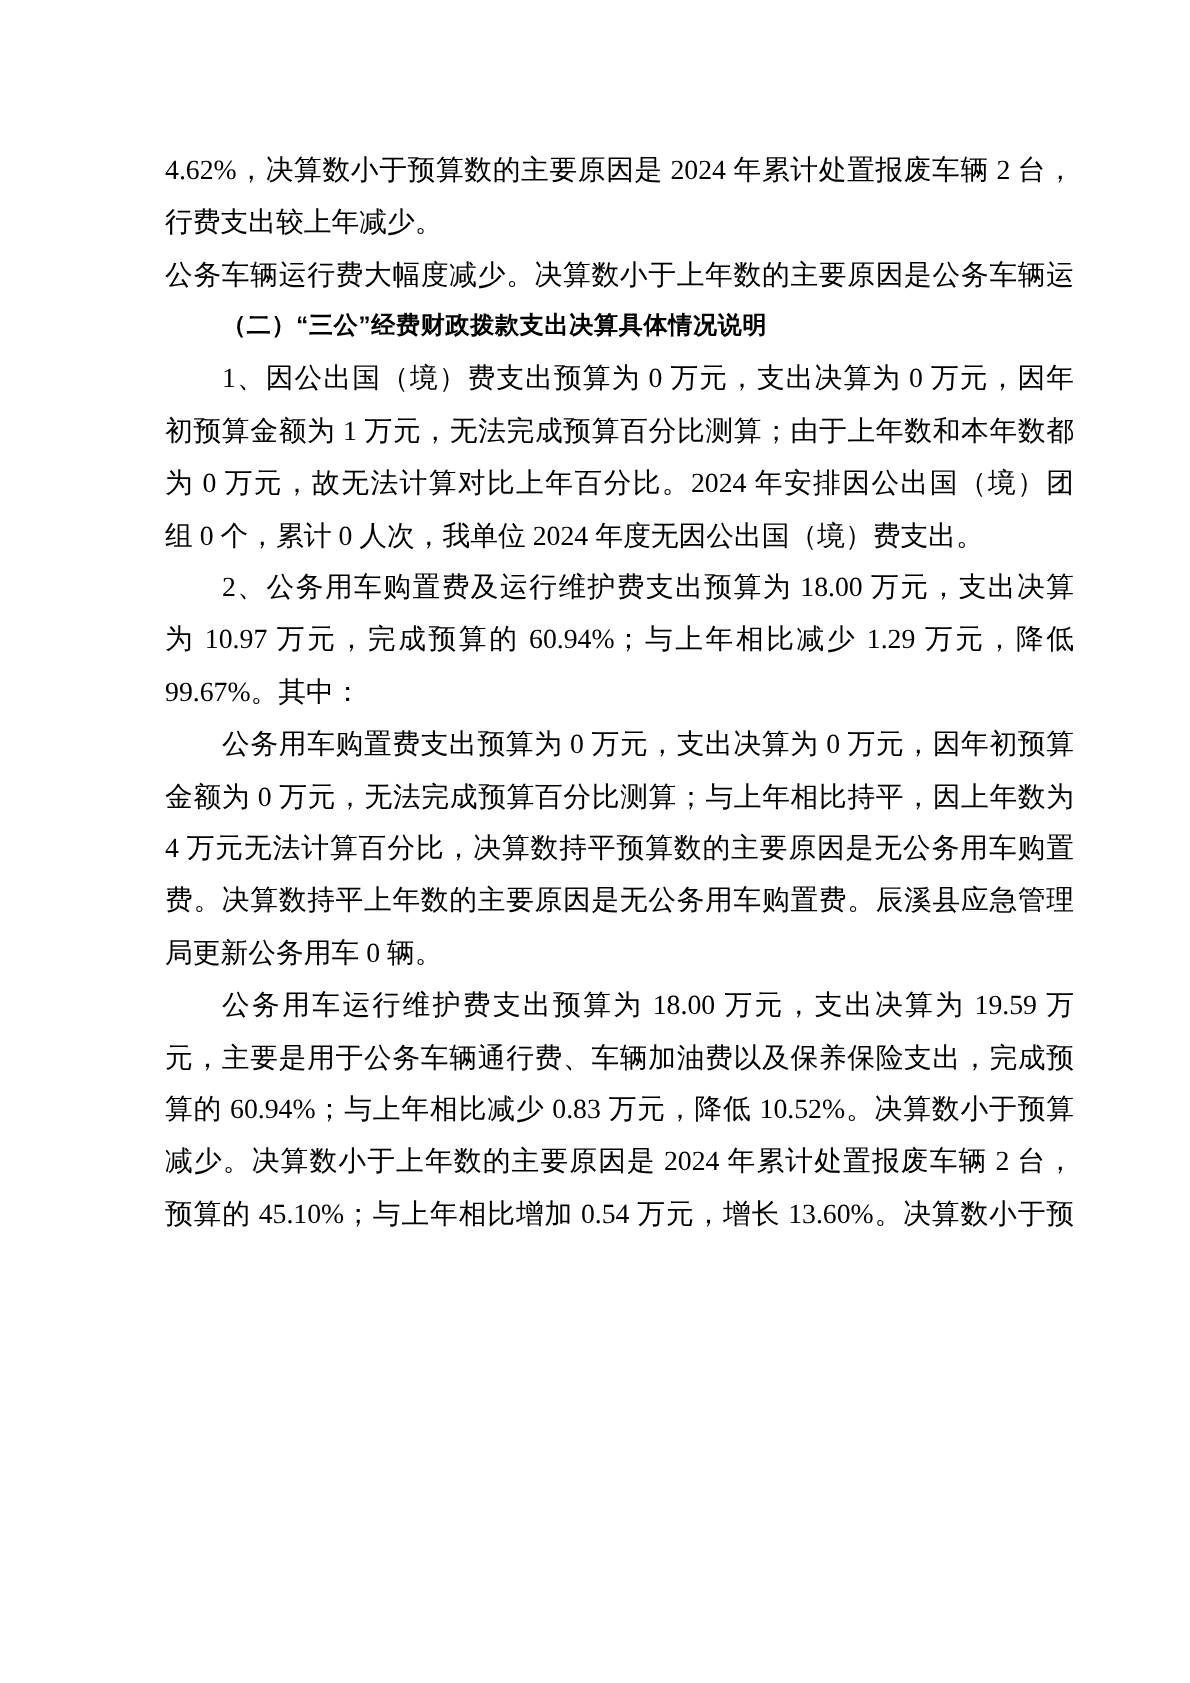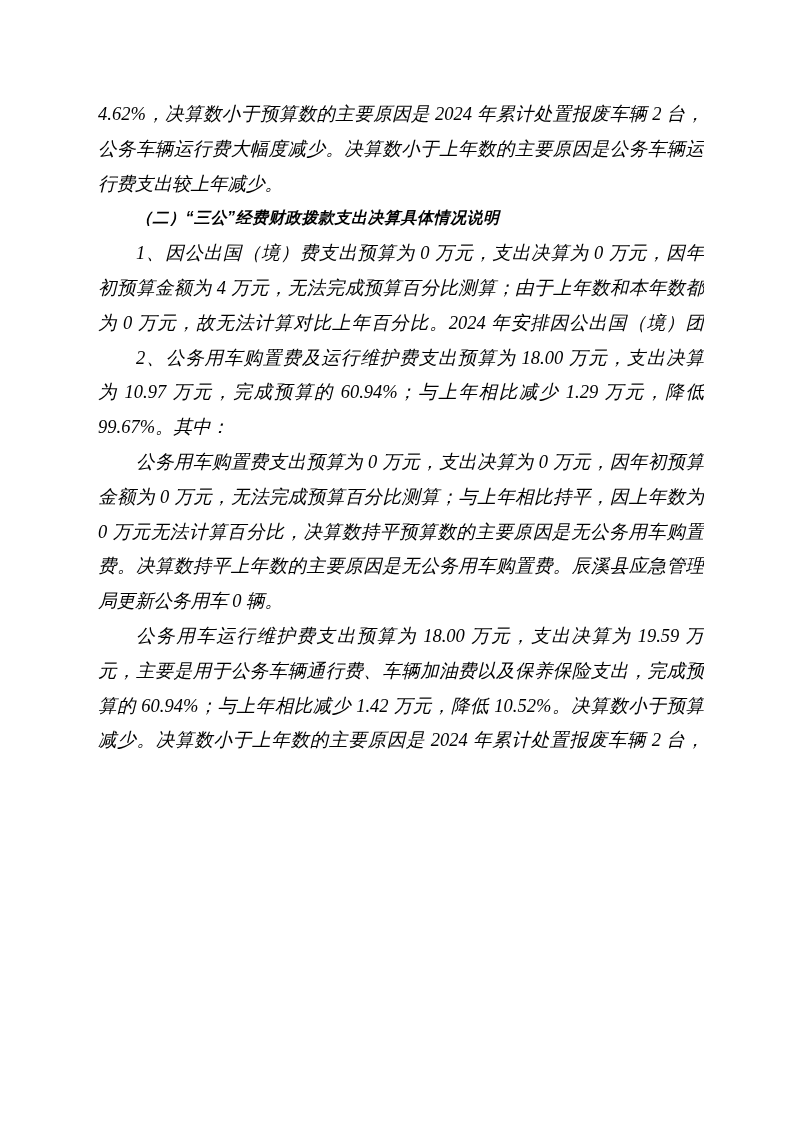--- a/index.html
+++ b/index.html
@@ -9,24 +9,23 @@
   }
   .page {
     position: relative;
     width: 793px;
     height: 1122px;
     background: #ffffff;
     overflow: hidden;
   }
   .content {
     position: absolute;
-    left: 98px;
+    left: 110px;
     top: 97px;
     width: 606px;
-    font-style: italic;
   }
   .line {
     font-family: "Liberation Serif", "DejaVu Serif", serif;
     font-size: 18.5px;
     line-height: 34.8px;
     height: 34.8px;
     color: #000000;
     text-align: justify;
     text-align-last: justify;
     overflow: hidden;
@@ -50,32 +49,34 @@
     overflow: hidden;
     white-space: nowrap;
   }
 </style>
 </head>
 <body>
 
 <div class="page">
   <div class="content">
       <div class="line">4.62%，决算数小于预算数的主要原因是 2024 年累计处置报废车辆 2 台，</div>
+      <div class="line lastline">行费支出较上年减少。</div>
       <div class="line">公务车辆运行费大幅度减少。决算数小于上年数的主要原因是公务车辆运</div>
-      <div class="line lastline">行费支出较上年减少。</div>
       <div class="heading">（二）“三公”经费财政拨款支出决算具体情况说明</div>
       <div class="line indent">1、因公出国（境）费支出预算为 0 万元，支出决算为 0 万元，因年</div>
-      <div class="line">初预算金额为 4 万元，无法完成预算百分比测算；由于上年数和本年数都</div>
+      <div class="line">初预算金额为 1 万元，无法完成预算百分比测算；由于上年数和本年数都</div>
       <div class="line">为 0 万元，故无法计算对比上年百分比。2024 年安排因公出国（境）团</div>
+      <div class="line lastline">组 0 个，累计 0 人次，我单位 2024 年度无因公出国（境）费支出。</div>
       <div class="line indent">2、公务用车购置费及运行维护费支出预算为 18.00 万元，支出决算</div>
       <div class="line">为 10.97 万元，完成预算的 60.94%；与上年相比减少 1.29 万元，降低</div>
       <div class="line lastline">99.67%。其中：</div>
       <div class="line indent">公务用车购置费支出预算为 0 万元，支出决算为 0 万元，因年初预算</div>
       <div class="line">金额为 0 万元，无法完成预算百分比测算；与上年相比持平，因上年数为</div>
-      <div class="line">0 万元无法计算百分比，决算数持平预算数的主要原因是无公务用车购置</div>
+      <div class="line">4 万元无法计算百分比，决算数持平预算数的主要原因是无公务用车购置</div>
       <div class="line">费。决算数持平上年数的主要原因是无公务用车购置费。辰溪县应急管理</div>
       <div class="line lastline">局更新公务用车 0 辆。</div>
       <div class="line indent">公务用车运行维护费支出预算为 18.00 万元，支出决算为 19.59 万</div>
       <div class="line">元，主要是用于公务车辆通行费、车辆加油费以及保养保险支出，完成预</div>
-      <div class="line">算的 60.94%；与上年相比减少 1.42 万元，降低 10.52%。决算数小于预算</div>
+      <div class="line">算的 60.94%；与上年相比减少 0.83 万元，降低 10.52%。决算数小于预算</div>
       <div class="line">减少。决算数小于上年数的主要原因是 2024 年累计处置报废车辆 2 台，</div>
+      <div class="line">预算的 45.10%；与上年相比增加 0.54 万元，增长 13.60%。决算数小于预</div>
     </div>
 </div>
 
 </body></html>

